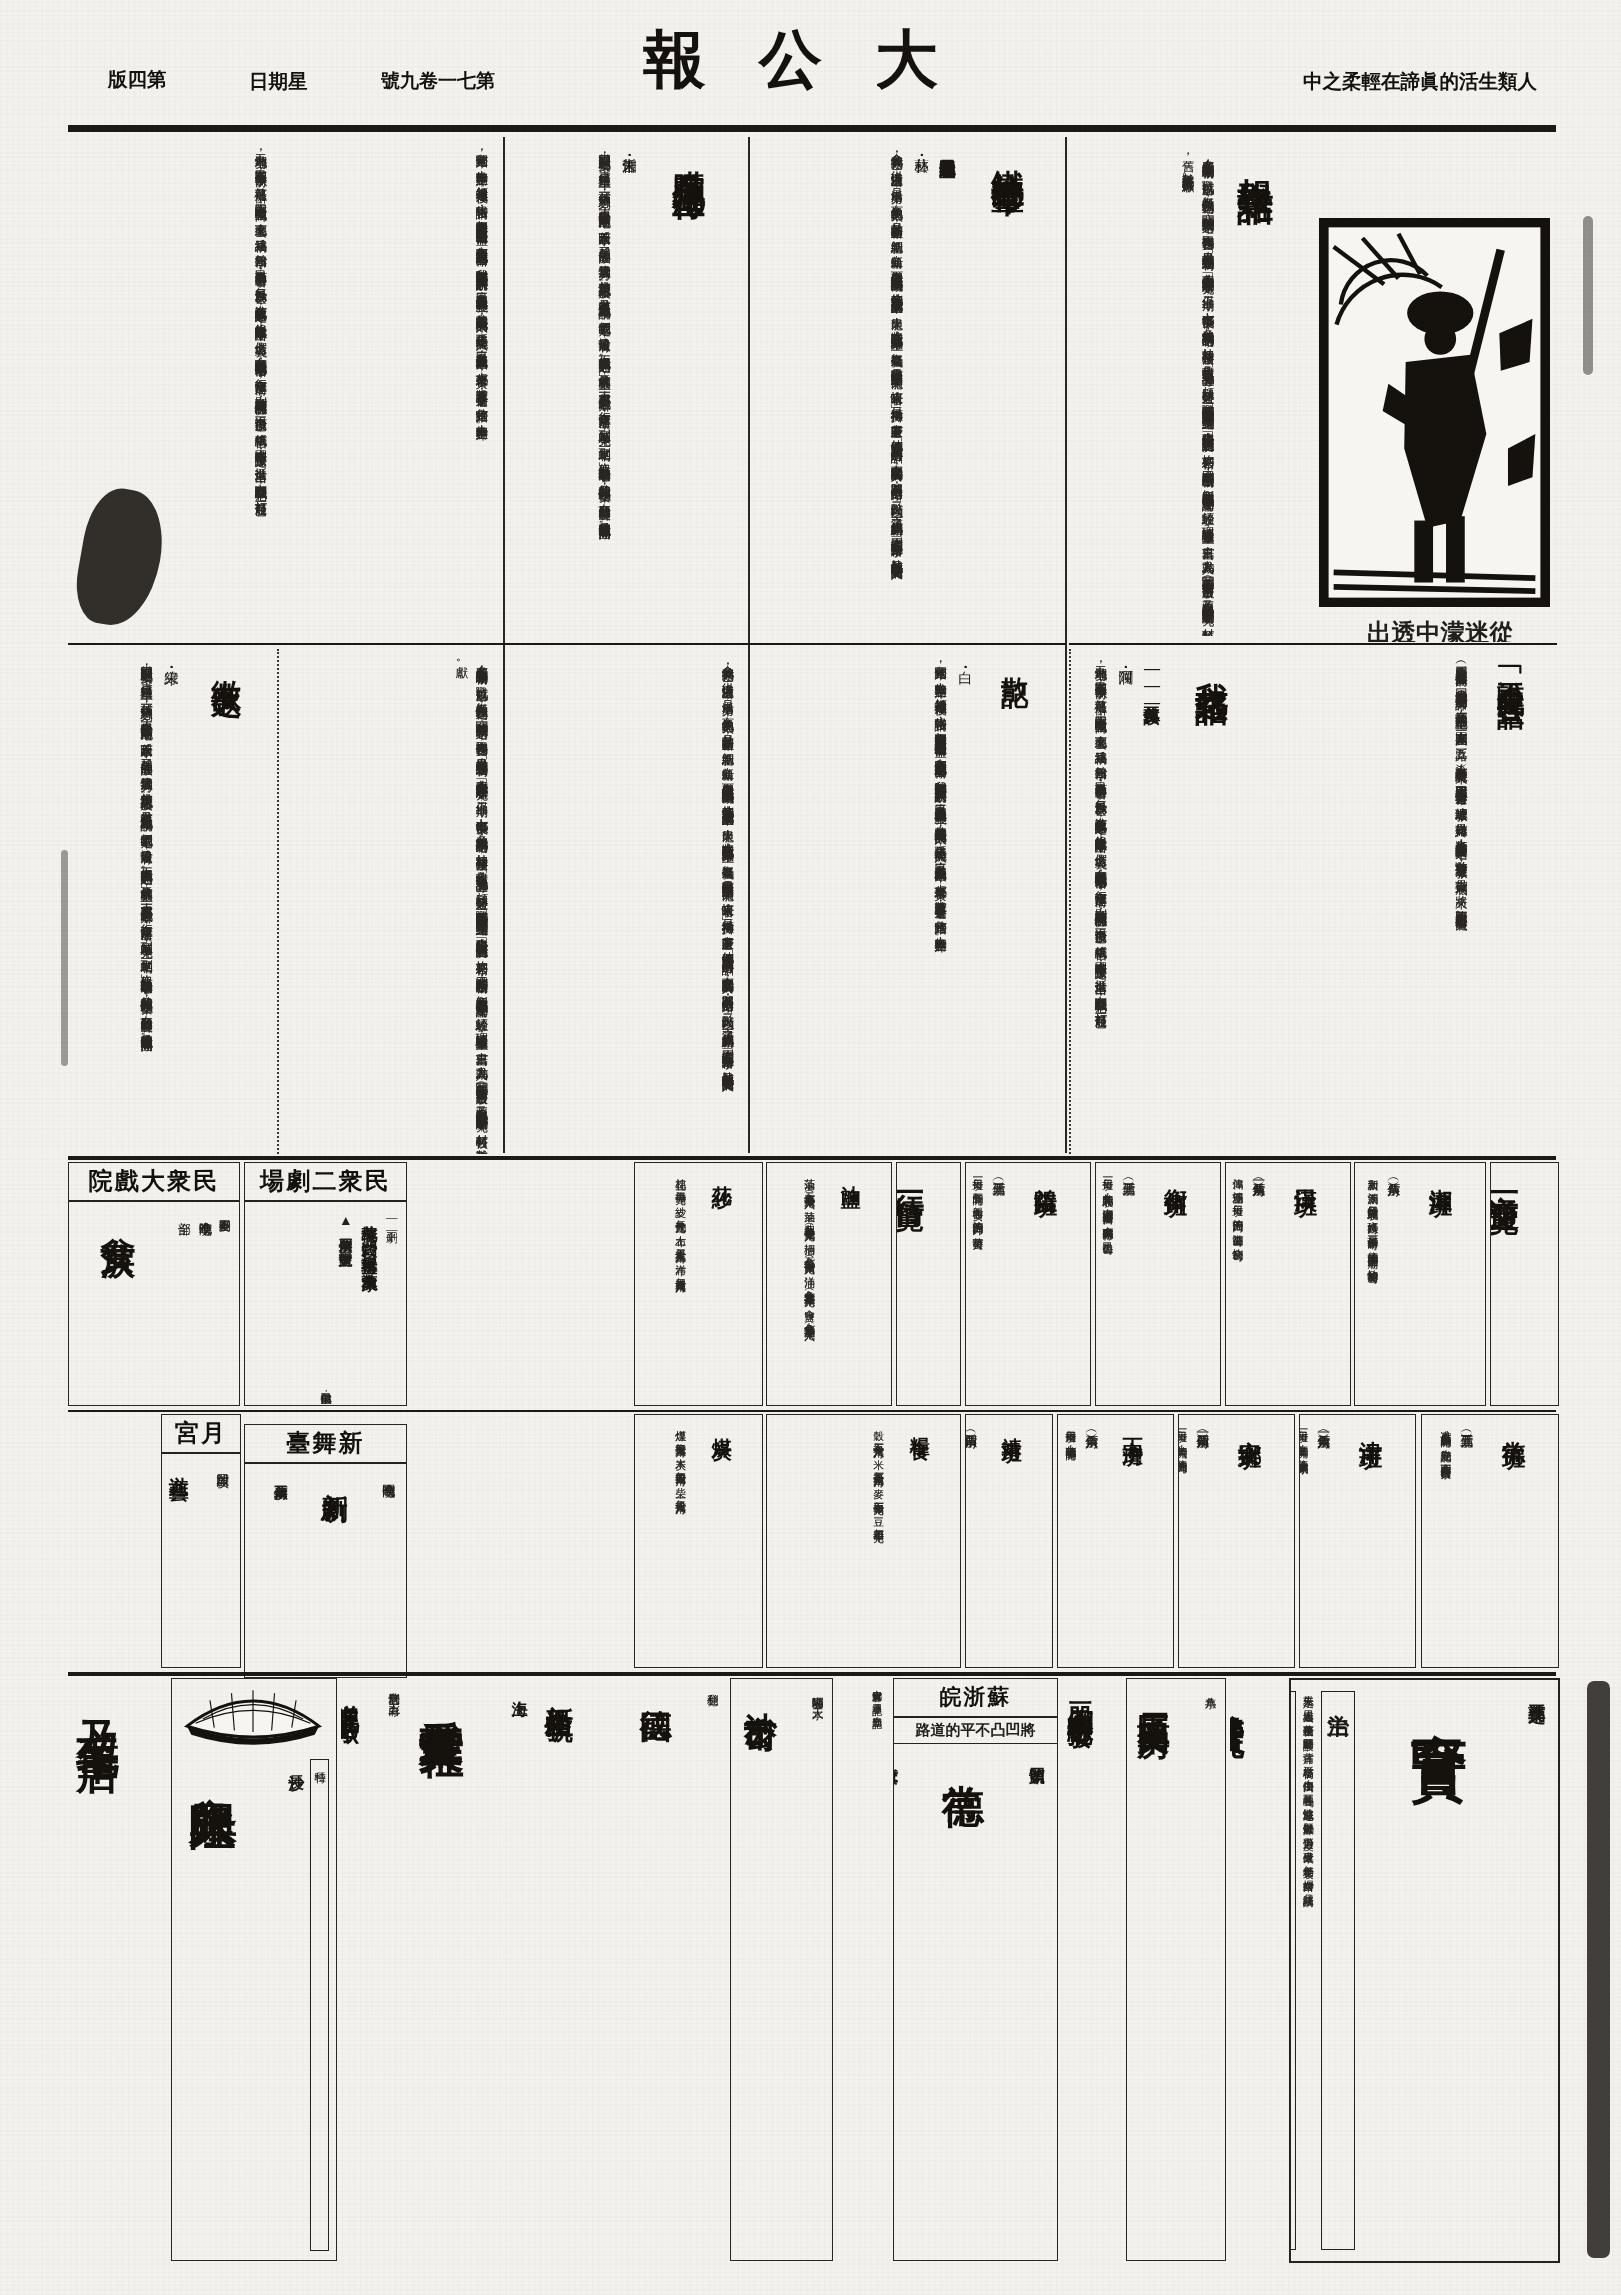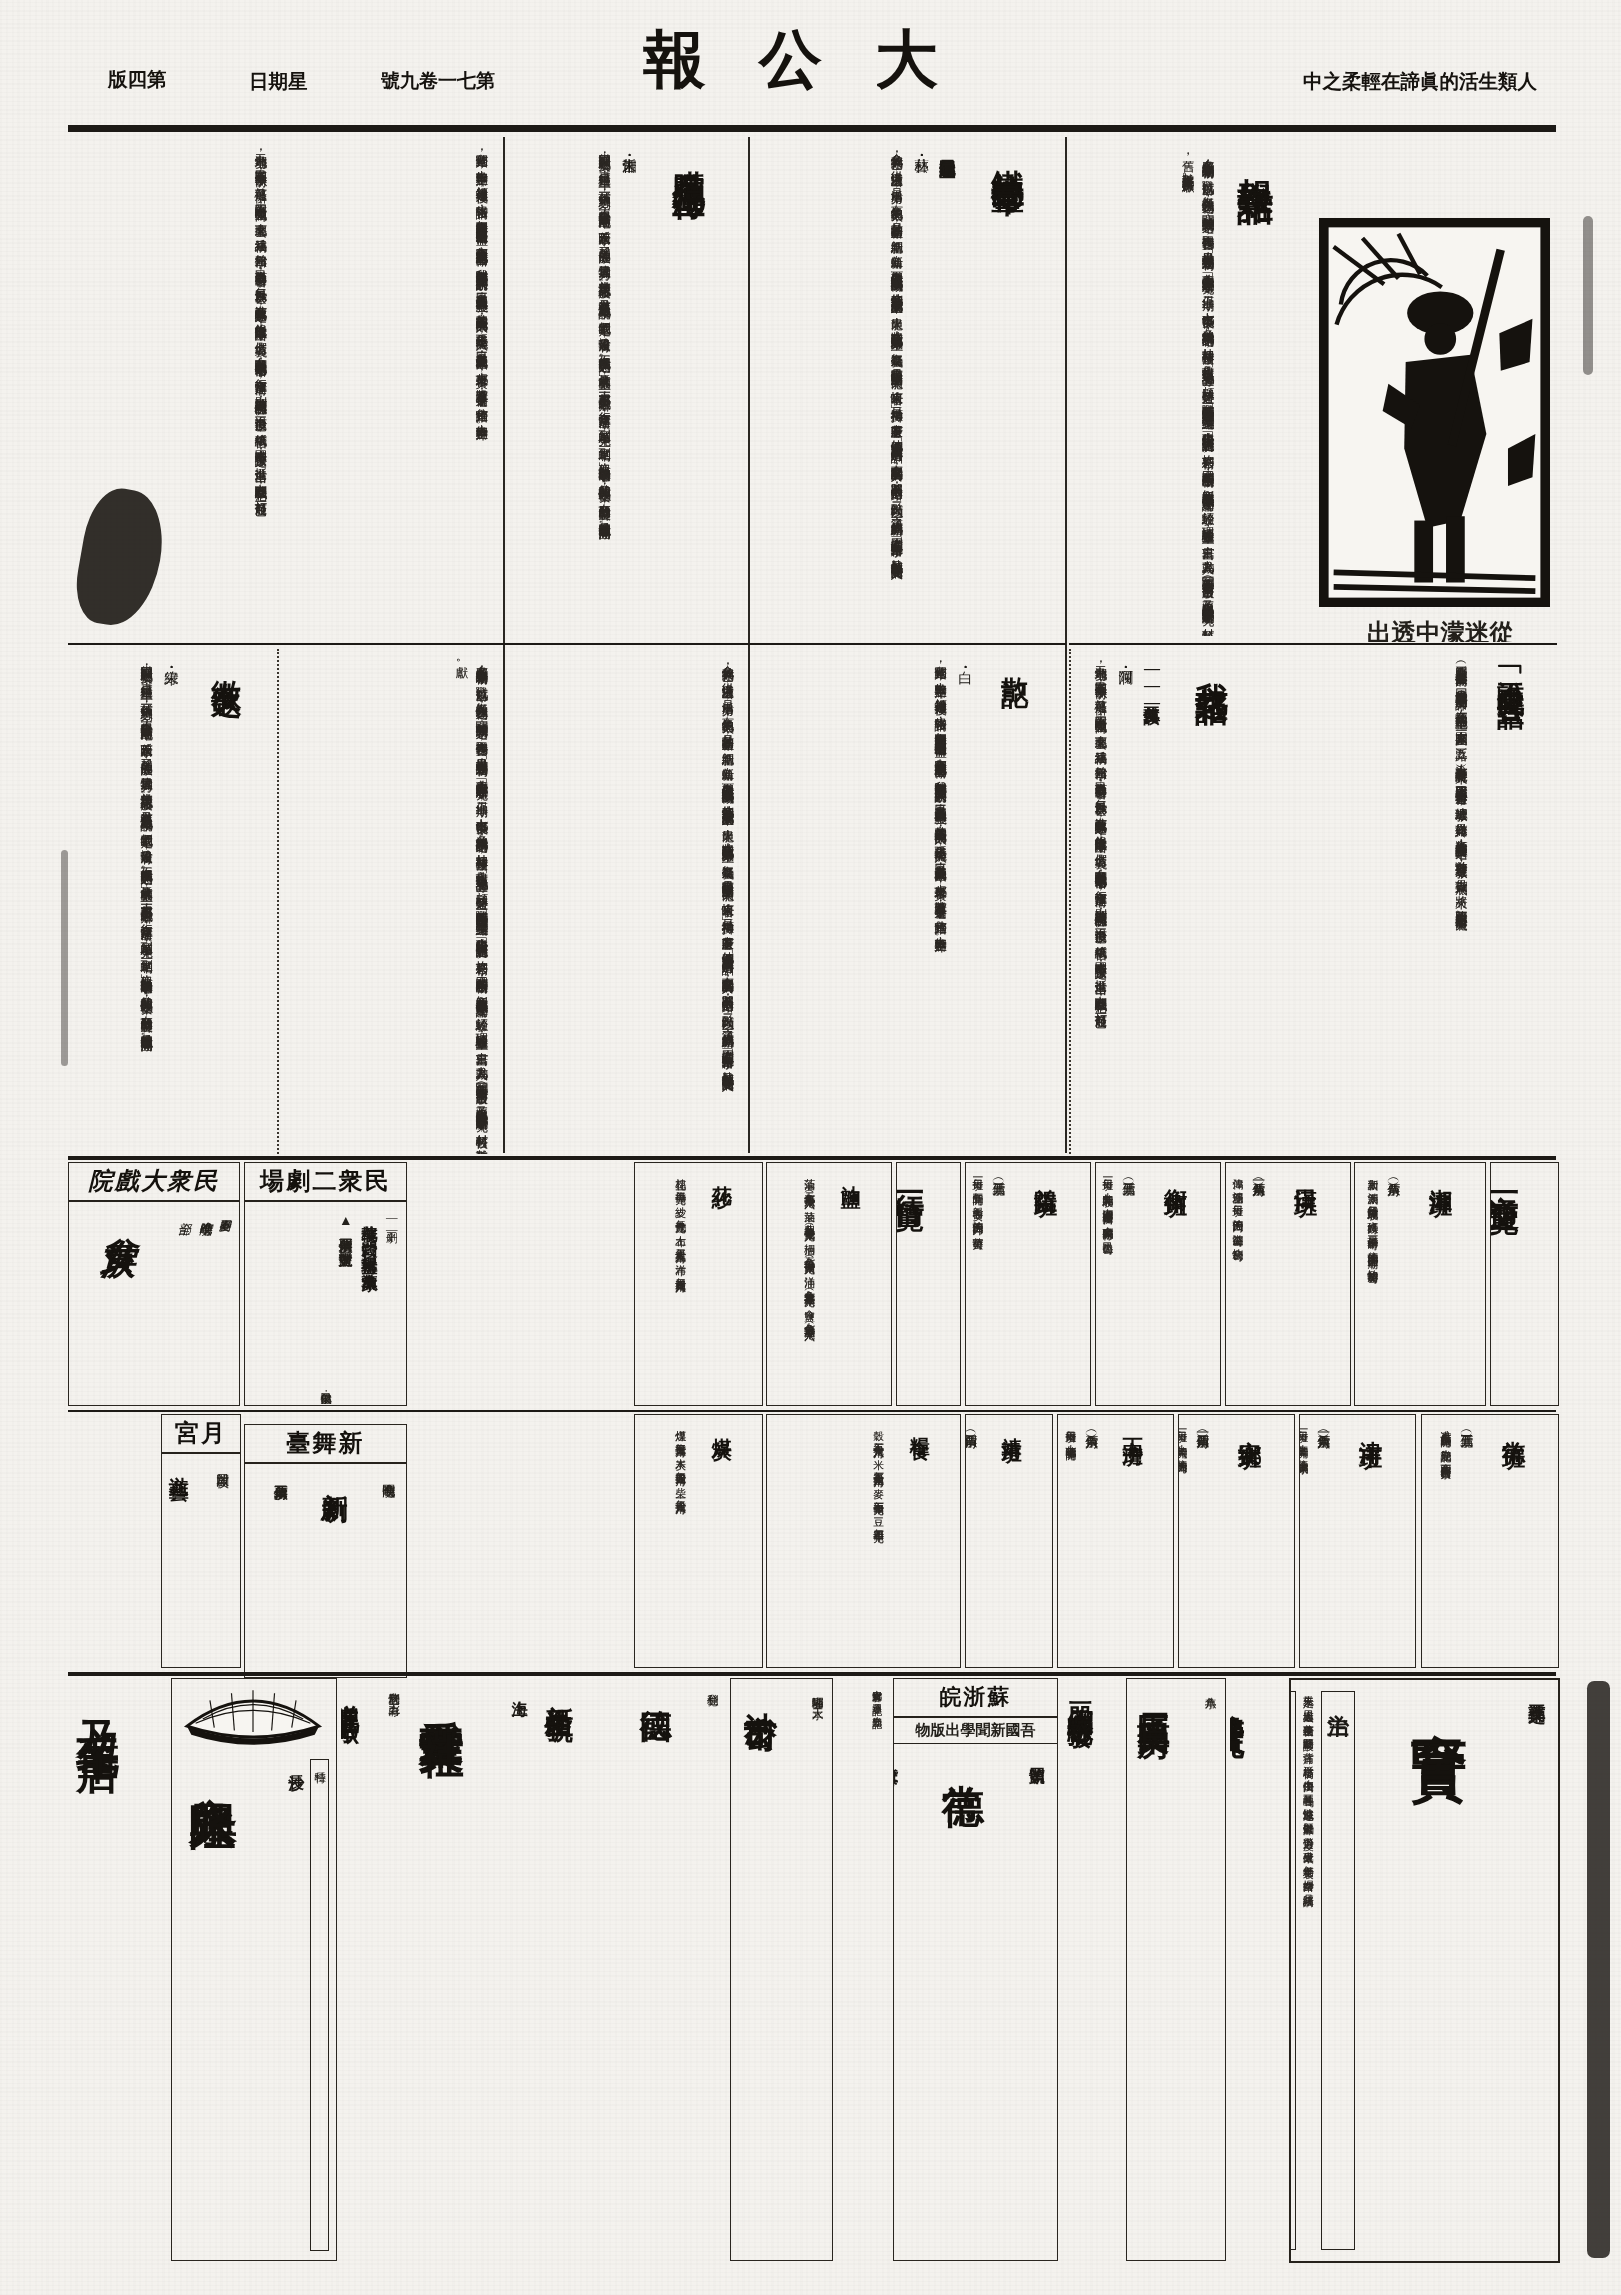--- a/index.html
+++ b/index.html
@@ -232,21 +232,21 @@
 
   <section class="vbox bord" style="left:244px;top:1162px;width:161px;height:242px;">
     <div class="th-head rtl">民衆二劇場</div>
     <div class="art th-art">
       <div class="kick">—平劇—</div>
       <div class="sub">華北樓　宮門殺　程琳盤拷　漁家革命</div>
       <div class="pricecol">▲票價四角　對號大座▽</div>
       <div class="kick rtl">地址：民衆俱樂部</div>
     </div>
   </section>
-  <section class="vbox bord" style="left:68px;top:1162px;width:170px;height:242px;font-style:italic;">
+  <section class="vbox bord" style="left:68px;top:1162px;width:170px;height:242px;">
     <div class="th-head rtl">民衆大戲院</div>
     <div class="art th-art">
       <div class="kick">不變喜劇團</div>
       <div class="smallcol">今晚七時準演</div>
       <div class="smallcol">全部</div>
       <h3 class="hl" style="font-size:35px;">貧女淚</h3>
 
     </div>
   </section>
 
@@ -348,21 +348,21 @@
 
   <section class="vbox" style="left:1062px;top:1678px;width:59px;height:581px;">
     <div class="art" style="padding:4.3px 1.4px;">
       <h2 class="hl" style="font-size:26px;">三股縐木它線批發</h2>
 
     </div>
   </section>
 
   <section class="vbox bord" style="left:893px;top:1678px;width:163px;height:581px;">
     <div class="th-head rtl" style="font-size:21.6px;">蘇浙皖</div>
-    <div class="rtl" style="text-align:center;font-size:15px;font-weight:bold;border-bottom:1.4px solid #26221c;padding:2.9px 0;">吾國新聞學出版物</div>
+    <div class="rtl" style="text-align:center;font-size:15px;font-weight:bold;border-bottom:1.4px solid #26221c;padding:2.9px 0;">將凹凸不平的道路</div>
     <div class="art" style="height:calc(100% - 72px);">
       <div class="sub">第四號</div>
       <h2 class="hl" style="font-size:42px;">常德</h2>
       <div class="sub">客貨班</div>
 
     </div>
   </section>
 
   <section class="vbox" style="left:837px;top:1678px;width:50px;height:581px;">
     <div class="art" style="padding:4.3px 1.4px;">

